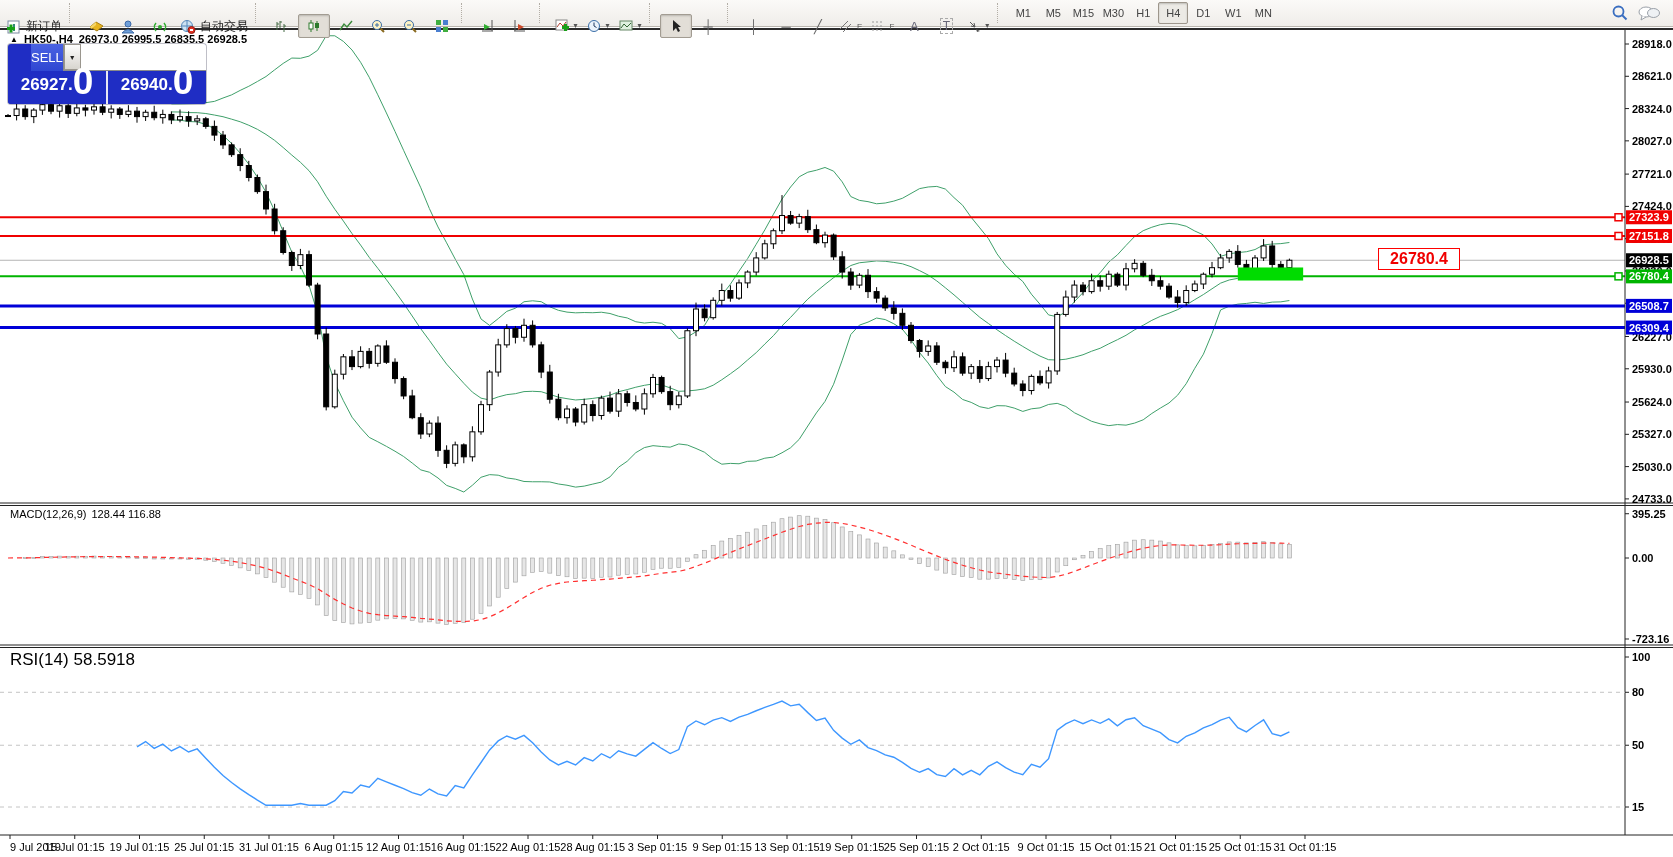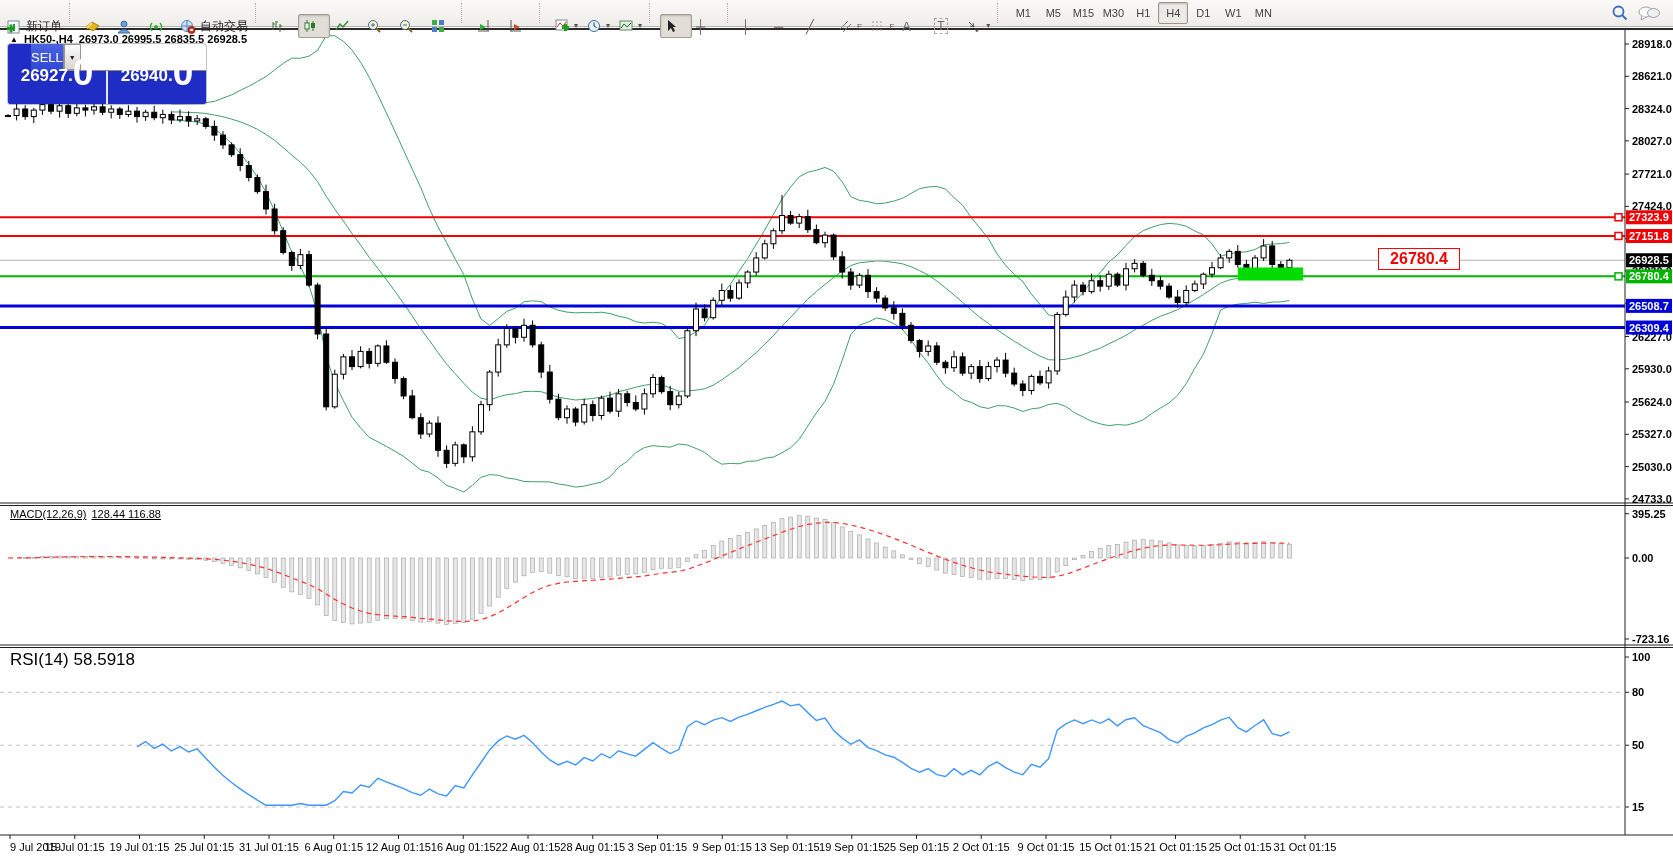--- a/index.html
+++ b/index.html
@@ -4,21 +4,21 @@
 <style>
   html,body{margin:0;padding:0;background:#fff;width:1673px;height:857px;overflow:hidden;
             font-family:"Liberation Sans",sans-serif;}
   #stage{position:relative;width:1673px;height:857px;background:#fff;}
 
   
   #toolbar{position:absolute;top:0;left:0;width:1673px;height:27px;
            background:linear-gradient(#fbfaf8,#efede9);
            border-bottom:1px solid #b9b5ae;display:flex;align-items:center;
            padding:0 2px;box-sizing:border-box;font-size:11px;color:#333;z-index:40;}
-  .tbtn{height:22px;min-width:24px;display:flex;align-items:center;justify-content:space-between;
+  .tbtn{height:22px;min-width:24px;display:flex;align-items:center;justify-content:center;
         border:1px solid transparent;border-radius:2px;padding:0 3px;gap:3px;cursor:default;margin-top:26px;}
   .tbtn.active{background:#e2ded7;border-color:#a29c92;box-shadow:inset 0 1px 2px rgba(0,0,0,.18);}
   .tsep{width:7px;height:20px;border-left:1px dotted #b3aea6;margin:0 3px;}
   .caret{font-size:8px;color:#555;line-height:1;}
   .tlabel{font-size:12px;color:#222;}
   .tf{width:28px;height:20px;display:flex;align-items:center;justify-content:center;
       font-size:11px;color:#444;border:1px solid transparent;border-radius:2px;}
   .tf.active{background:#eceae5;border-color:#9d968c;box-shadow:inset 0 1px 2px rgba(0,0,0,.2);text-align:right;}
   .glyph{font-size:13px;color:#666;line-height:1;}
   #tb-right{margin-left:auto;display:flex;align-items:center;gap:8px;padding-right:10px;}
@@ -38,33 +38,33 @@
   #tp-vol{flex:1;background:#f2f1ee;display:flex;align-items:center;border:1px solid #8a8a8a;
           border-top:none;box-sizing:border-box;}
   .spin{width:17px;height:100%;background:linear-gradient(#fdfdfd,#d8d5cf);border:1px solid #9a968e;
         box-sizing:border-box;display:flex;align-items:center;justify-content:center;
         font-size:7px;color:#222;cursor:pointer;}
   #vol-input{flex:1;border:none;background:#fff;height:100%;text-align:right;
              font-size:14px;padding:0 8px 0 0;color:#000;outline:none;min-width:0;
              font-family:"Liberation Sans",sans-serif;}
   #tp-prices{display:flex;height:33px;}
   .tp-price{flex:1;color:#fff;display:flex;align-items:flex-end;justify-content:center;
-            padding-bottom:16px;background:#1f2dc4;}
+            padding-bottom:7px;background:#1f2dc4;}
   .tp-price:first-child{border-right:2px solid #e8e8f4;}
   .pr-main{font-size:17px;font-weight:bold;line-height:1;padding-bottom:4px;}
   .pr-big{font-size:37px;font-weight:bold;line-height:0.82;}
 
   
   #annotation{position:absolute;left:933px;top:233px;font-size:31px;font-weight:bold;
               color:#2db300;letter-spacing:3px;z-index:18;
               text-shadow:2px 2px 0 #0c4a0c;font-family:"Liberation Sans",sans-serif;}
   #price-note{position:absolute;left:1378px;top:248px;width:80px;height:20px;z-index:18;
               border:1px solid #ff0000;background:#fff;color:#f00000;font-size:16px;font-weight:bold;
               display:flex;align-items:center;justify-content:center;}
-  #macd-label{position:absolute;left:10px;top:508px;font-size:11px;color:#000;z-index:18;display:flex;gap:5px;text-decoration:underline;}
+  #macd-label{position:absolute;left:10px;top:508px;font-size:11px;color:#000;z-index:18;display:flex;gap:5px;}
   #rsi-label{position:absolute;left:10px;top:650px;font-size:17px;color:#000;z-index:18;display:flex;gap:5px;}
 
   svg text{font-family:"Liberation Sans",sans-serif;}
   #cv{position:absolute;top:0;left:0;z-index:10;}
 </style>
 </head>
 <body>
 
 <div id="stage">
 

